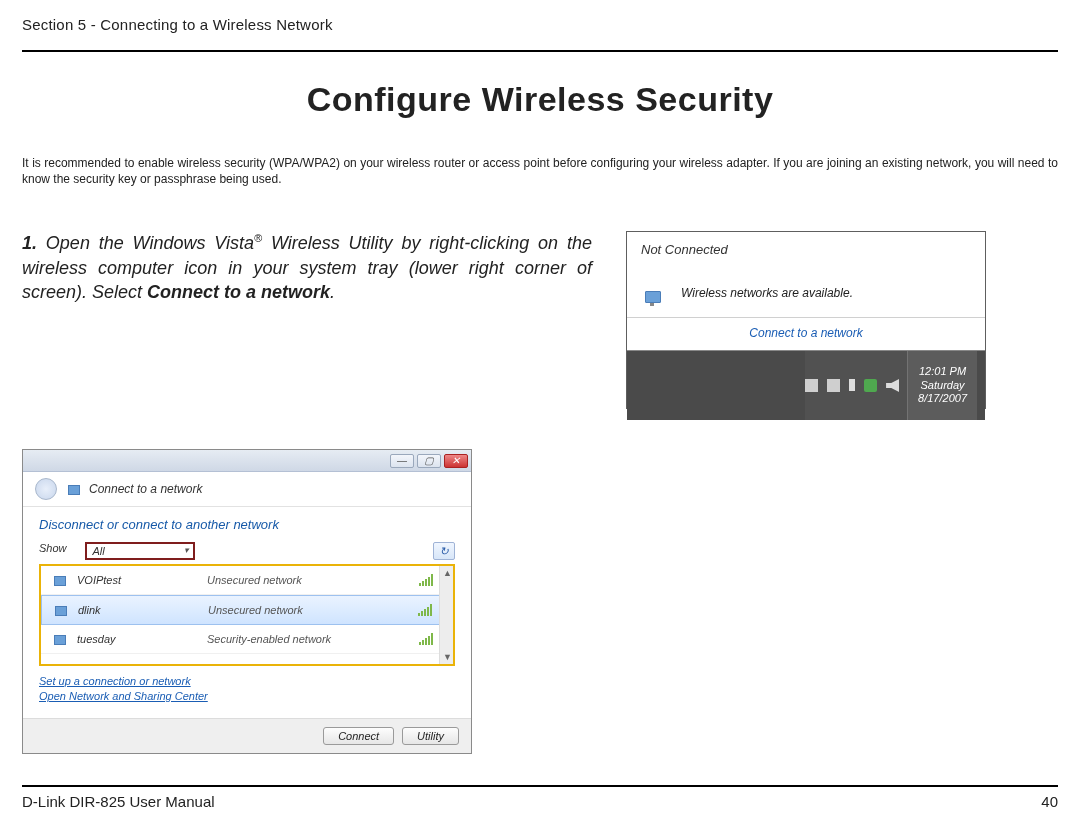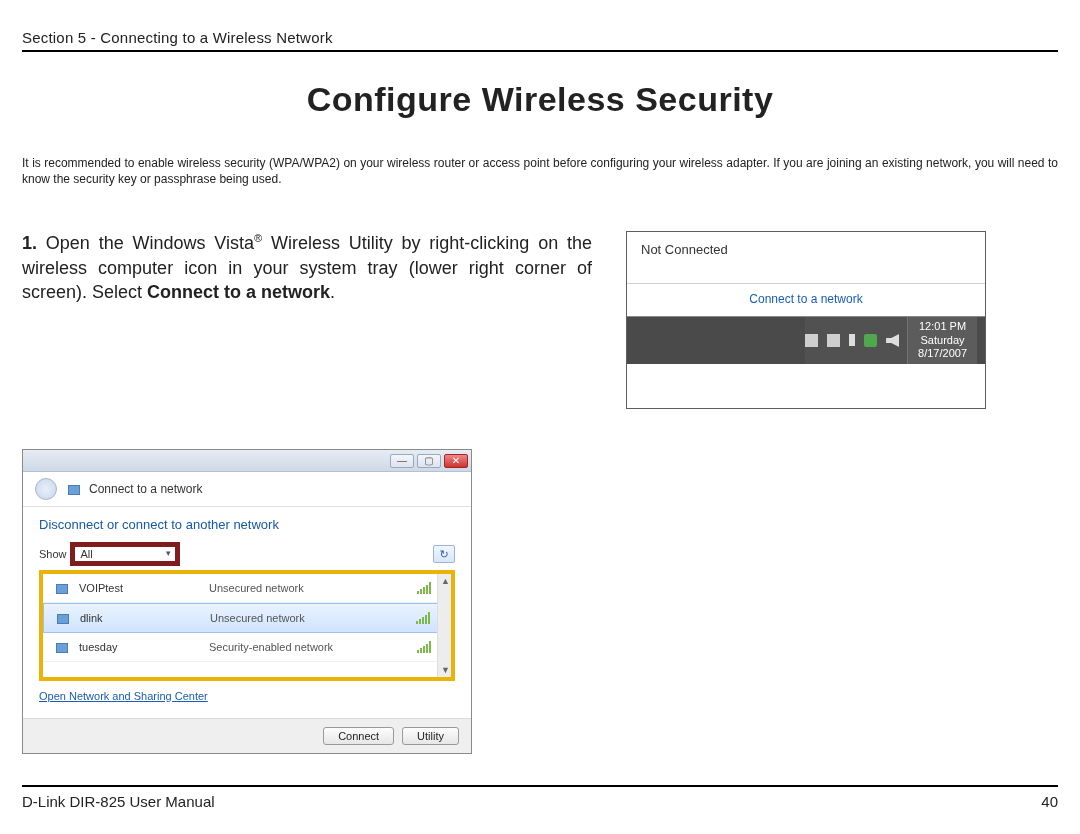--- a/index.html
+++ b/index.html
@@ -7,42 +7,41 @@
     width: 1080px;
     height: 834px;
     background: #fff;
     font-family: Arial, Helvetica, sans-serif;
     color: #222;
     position: relative;
     padding: 16px 22px 20px 22px;
   }
   .section-header {
     font-size: 15px;
-    padding-bottom: 4px;
+    padding-bottom: 17px;
     border-bottom: 2px solid #000;
     letter-spacing: 0.2px;
-    margin-top: 13px;
   }
   .page-title {
     font-family: "Arial Narrow", Arial, sans-serif;
     font-stretch: condensed;
     font-weight: bold;
     font-size: 34px;
     text-align: center;
     margin-top: 28px;
     margin-bottom: 36px;
     letter-spacing: 0.5px;
   }
   .intro {
     font-size: 12px;
     line-height: 1.35;
     text-align: justify;
     margin-bottom: 44px;
   }
-  .row { display: flex; gap: 34px; margin-bottom: 40px; }
+  .row { display: flex; gap: 34px; margin-bottom: 40px; font-style: italic; }
   .step-col { width: 570px; font-size: 18px; line-height: 1.35; text-align: justify; }
   .step-num { font-weight: bold; display: inline; }
   .sup { font-size: 11px; vertical-align: super; }
   .bold { font-weight: bold; }
   .img-col { flex: 1; display: flex; justify-content: flex-start; }
   .footer {
     position: absolute;
     left: 22px; right: 22px; bottom: 24px;
     border-top: 2px solid #000;
     padding-top: 6px;
@@ -57,21 +56,21 @@
     font-family: "Segoe UI", Tahoma, sans-serif;
     font-size: 12px;
     background: #fff;
     line-height: 1.3;
   }
   .fig1 .top {
     background: #fff;
     padding: 10px 14px 10px 14px;
     border-bottom: 1px solid #d0d0d0;
   }
-  .fig1 .nc { font-size: 13px; color: #333; margin-bottom: 14px; }
+  .fig1 .nc { font-size: 13px; color: #333; margin-bottom: 22px; }
   .fig1 .av-row { display: flex; align-items: center; gap: 10px; }
   .wifi-ico {
     width: 30px; height: 26px;
     position: relative;
     display: inline-block;
   }
   .wifi-ico::before {
     content: ""; position: absolute; left: 4px; top: 10px;
     width: 14px; height: 10px; background: #6aa0d8; border: 1px solid #4a7db8;
     border-radius: 1px;
@@ -96,21 +95,21 @@
   .fig1 .tray-icons {
     display: flex; gap: 9px; align-items: center;
     padding: 6px 8px 6px 0;
     background: #515151;
   }
   .tic { width: 13px; height: 13px; background: #cfcfcf; }
   .tic.g { background: #4fa84f; border-radius: 2px; }
   .tic.t { background: transparent; width: 6px; height: 12px; border-left: 3px solid #ddd; border-right: 3px solid #ddd; }
   .fig1 .clock {
     background: #5c5c5c; color: #fff;
-    padding: 3px 10px;
+    padding: 14px 10px;
     font-size: 11px;
     text-align: center;
     line-height: 1.25;
     border-left: 1px solid #737373;
   }
 
   
   .fig2 {
     width: 450px; height: 305px;
     font-family: "Segoe UI", Tahoma, sans-serif;
@@ -133,25 +132,25 @@
     padding: 6px 12px;
     border-bottom: 1px solid #e2e2e2;
     font-size: 12px;
     color: #333;
   }
   .nav-circ { width: 22px; height: 22px; border-radius: 50%; background: radial-gradient(#e8effa,#c8d6ec); border:1px solid #a8b7cc; }
   .ico-sm { width:16px; height:16px; position:relative; }
   .ico-sm::before { content:""; position:absolute; left:3px; top:4px; width:10px; height:8px; background:#6aa0d8; border:1px solid #4a7db8; }
   .fig2 .body { padding: 10px 16px 14px 16px; flex:1; display:flex; flex-direction:column; }
   .fig2 .subtitle { color: #1659a8; font-size: 13px; margin-bottom: 10px; }
-  .fig2 .showrow { display:flex; align-items:center; gap:3px; font-size:11px; color:#333; margin-bottom:4px; }
-  .fig2 .showrow .sel { border:5px solid #7f1d1d; background:#fff; padding:1px 18px 1px 6px; position:relative; min-width:110px; font-size:11px; }
+  .fig2 .showrow { display:flex; align-items:flex-start; gap:18px; font-size:11px; color:#333; margin-bottom:4px; }
+  .fig2 .showrow .sel { border:2px solid #7f1d1d; background:#fff; padding:1px 18px 1px 6px; position:relative; min-width:110px; font-size:11px; }
   .fig2 .showrow .sel::after { content:"▾"; position:absolute; right:4px; top:1px; font-size:9px; color:#555; }
   .refresh-btn { margin-left:auto; border:1px solid #9fb3d6; background:linear-gradient(#f0f6ff,#d8e6f8); width:22px; height:18px; display:flex; align-items:center; justify-content:center; font-size:11px; color:#2a5ca8; border-radius:2px; }
-  .netlist { border:4px solid #eab308; flex:1; background:#fff; overflow:hidden; position:relative; }
+  .netlist { border:2px solid #eab308; flex:1; background:#fff; overflow:hidden; position:relative; }
   .netlist .scroll-arrow { position:absolute; right:0; width:14px; background:#ededed; border-left:1px solid #ddd; top:0; bottom:0;}
   .netlist .scroll-arrow::before, .netlist .scroll-arrow::after { position:absolute; left:3px; font-size:9px; color:#666; }
   .netlist .scroll-arrow::before { content:"▲"; top:2px; }
   .netlist .scroll-arrow::after { content:"▼"; bottom:2px; }
   .netrow { display:flex; align-items:center; gap:10px; padding:6px 20px 6px 10px; border-bottom:1px solid #f0f0f0; font-size:11px; color:#333; }
   .netrow.sel { background: linear-gradient(#eaf3ff,#cfe4ff); border:1px solid #9dc1ef; }
   .netrow .name { width: 120px; }
   .netrow .type { flex:1; color:#555; }
   .sig-bars { display:inline-flex; gap:1px; align-items:flex-end; height:12px; }
   .sig-bars span { width:2px; background:#7fb84a; }
@@ -172,20 +171,24 @@
 
 <div class="row">
   <div class="step-col">
     <span class="step-num">1.</span>
     <span>Open the Windows Vista</span><span class="sup">®</span><span> Wireless Utility by right-clicking on the wireless computer icon in your system tray (lower right corner of screen). Select </span><span class="bold">Connect to a network</span><span>.</span>
   </div>
   <div class="img-col">
     <div class="fig1">
       <div class="top">
         <div class="nc">Not Connected</div>
+        <div class="av-row">
+          <span class="wifi-ico"></span>
+          <span>Wireless networks are available.</span>
+        </div>
       </div>
       <div class="mid">
         <span class="lnk">Connect to a network</span>
       </div>
       <div class="tray">
         <div class="tray-icons">
           <span class="tic"></span>
           <span class="tic"></span>
           <span class="tic t"></span>
           <span class="tic g"></span>
@@ -256,20 +259,21 @@
                   <span></span>
                   <span></span>
                   <span></span>
                   <span></span>
                 </span>
               </div>
             </div>
           <div class="scroll-arrow"></div>
         </div>
         <div class="links">
+          <a>Set up a connection or network</a>
           <a>Open Network and Sharing Center</a>
         </div>
       </div>
       <div class="btnbar">
         <span class="btn">Connect</span>
         <span class="btn">Utility</span>
       </div>
     </div>
   </div>
 </div>

